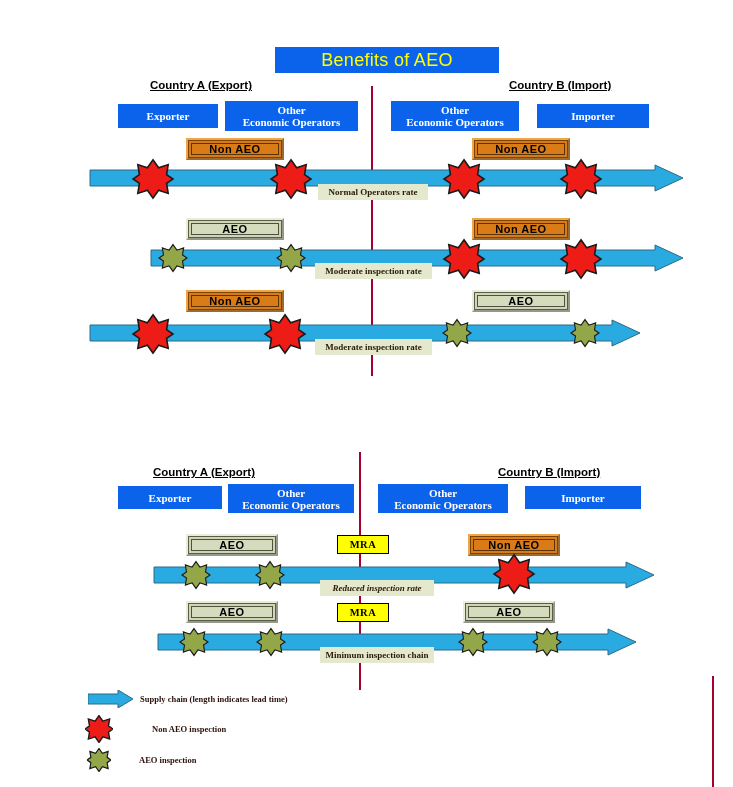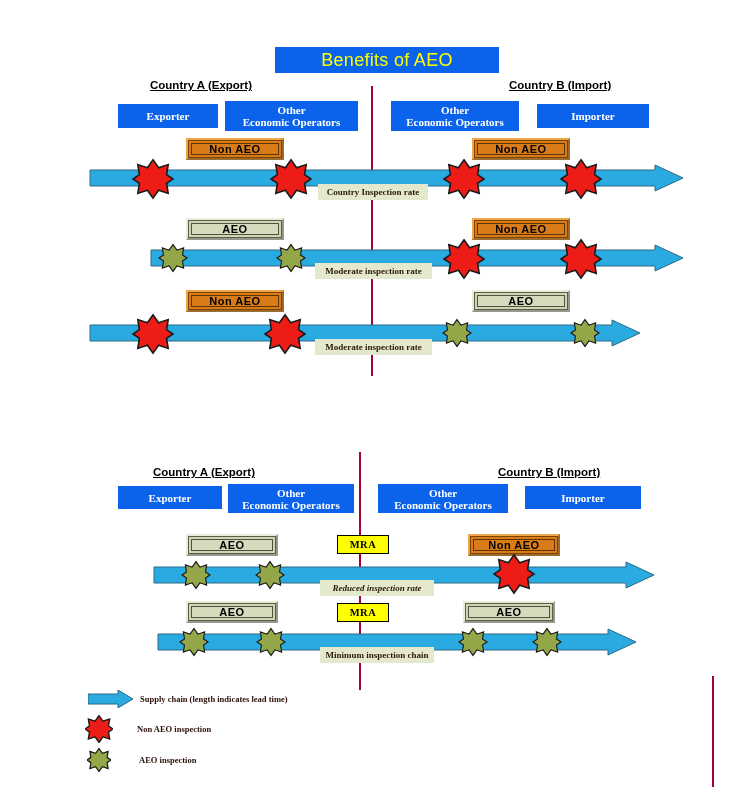--- a/index.html
+++ b/index.html
@@ -109,21 +109,21 @@
   <div class="star" style="left:444px;top:159px;">
     <svg width="40" height="40" viewBox="0 0 100 100">
         <polygon points="50,2 64,22 88,14 84,39 100,50 84,61 88,86 64,78 50,98 36,78 12,86 16,61 0,50 16,39 12,14 36,22" fill="#ED1C16" stroke="#1a1a1a" stroke-width="4"></polygon>
       </svg>
   </div>
   <div class="star" style="left:561px;top:159px;">
     <svg width="40" height="40" viewBox="0 0 100 100">
         <polygon points="50,2 64,22 88,14 84,39 100,50 84,61 88,86 64,78 50,98 36,78 12,86 16,61 0,50 16,39 12,14 36,22" fill="#ED1C16" stroke="#1a1a1a" stroke-width="4"></polygon>
       </svg>
   </div>
-  <div class="ratelabel" style="left:318px;top:184px;width:110px;height:16px;">Country Inspection rate</div>
+  <div class="ratelabel" style="left:318px;top:184px;width:110px;height:16px;">Normal Operators rate</div>
 
   <div class="statusbox sb-aeo" style="left:186px;top:218px;width:98px;height:22px;">
     <span class="inner">AEO</span>
   </div>
   <div class="statusbox sb-nonaeo" style="left:472px;top:218px;width:98px;height:22px;">
     <span class="inner">Non  AEO</span>
   </div>
   <div class="chain" style="left:151px;top:245px;">
     <svg width="532" height="26" viewBox="0 0 532 26">
       <path d="M0,5 L504,5 L504,0 L532,13 L504,26 L504,21 L0,21 Z" fill="#29ABE2" stroke="#2d6a86" stroke-width="1"></path>
@@ -260,21 +260,21 @@
 
   <div class="legend-row" style="left:80px;top:688px;width:320px;height:22px;padding-left:8px;">
     <span style="width:52px;display:flex;align-items:center;">
       <svg width="45" height="18" viewBox="0 0 45 18">
           <path d="M0,4 L30,4 L30,0 L45,9 L30,18 L30,14 L0,14 Z" fill="#29ABE2" stroke="#2d6a86" stroke-width="1"></path>
         </svg>
     </span>
     <span class="legend-text">Supply chain (length indicates lead time)</span>
   </div>
 
-  <div class="legend-row" style="left:80px;top:716px;width:320px;height:26px;">
+  <div class="legend-row" style="left:80px;top:716px;width:320px;height:26px;gap:15px;">
     <span style="width:52px;display:flex;align-items:center;justify-content:flex-start;padding-left:5px;">
       <svg width="28" height="28" viewBox="0 0 100 100">
           <polygon points="50,2 64,22 88,14 84,39 100,50 84,61 88,86 64,78 50,98 36,78 12,86 16,61 0,50 16,39 12,14 36,22" fill="#ED1C16" stroke="#1a1a1a" stroke-width="5"></polygon>
         </svg>
     </span>
     <span class="legend-text">Non AEO inspection</span>
   </div>
 
   <div class="legend-row" style="left:80px;top:747px;width:320px;height:26px;">
     <span style="width:52px;display:flex;align-items:center;justify-content:flex-start;padding-left:7px;">

